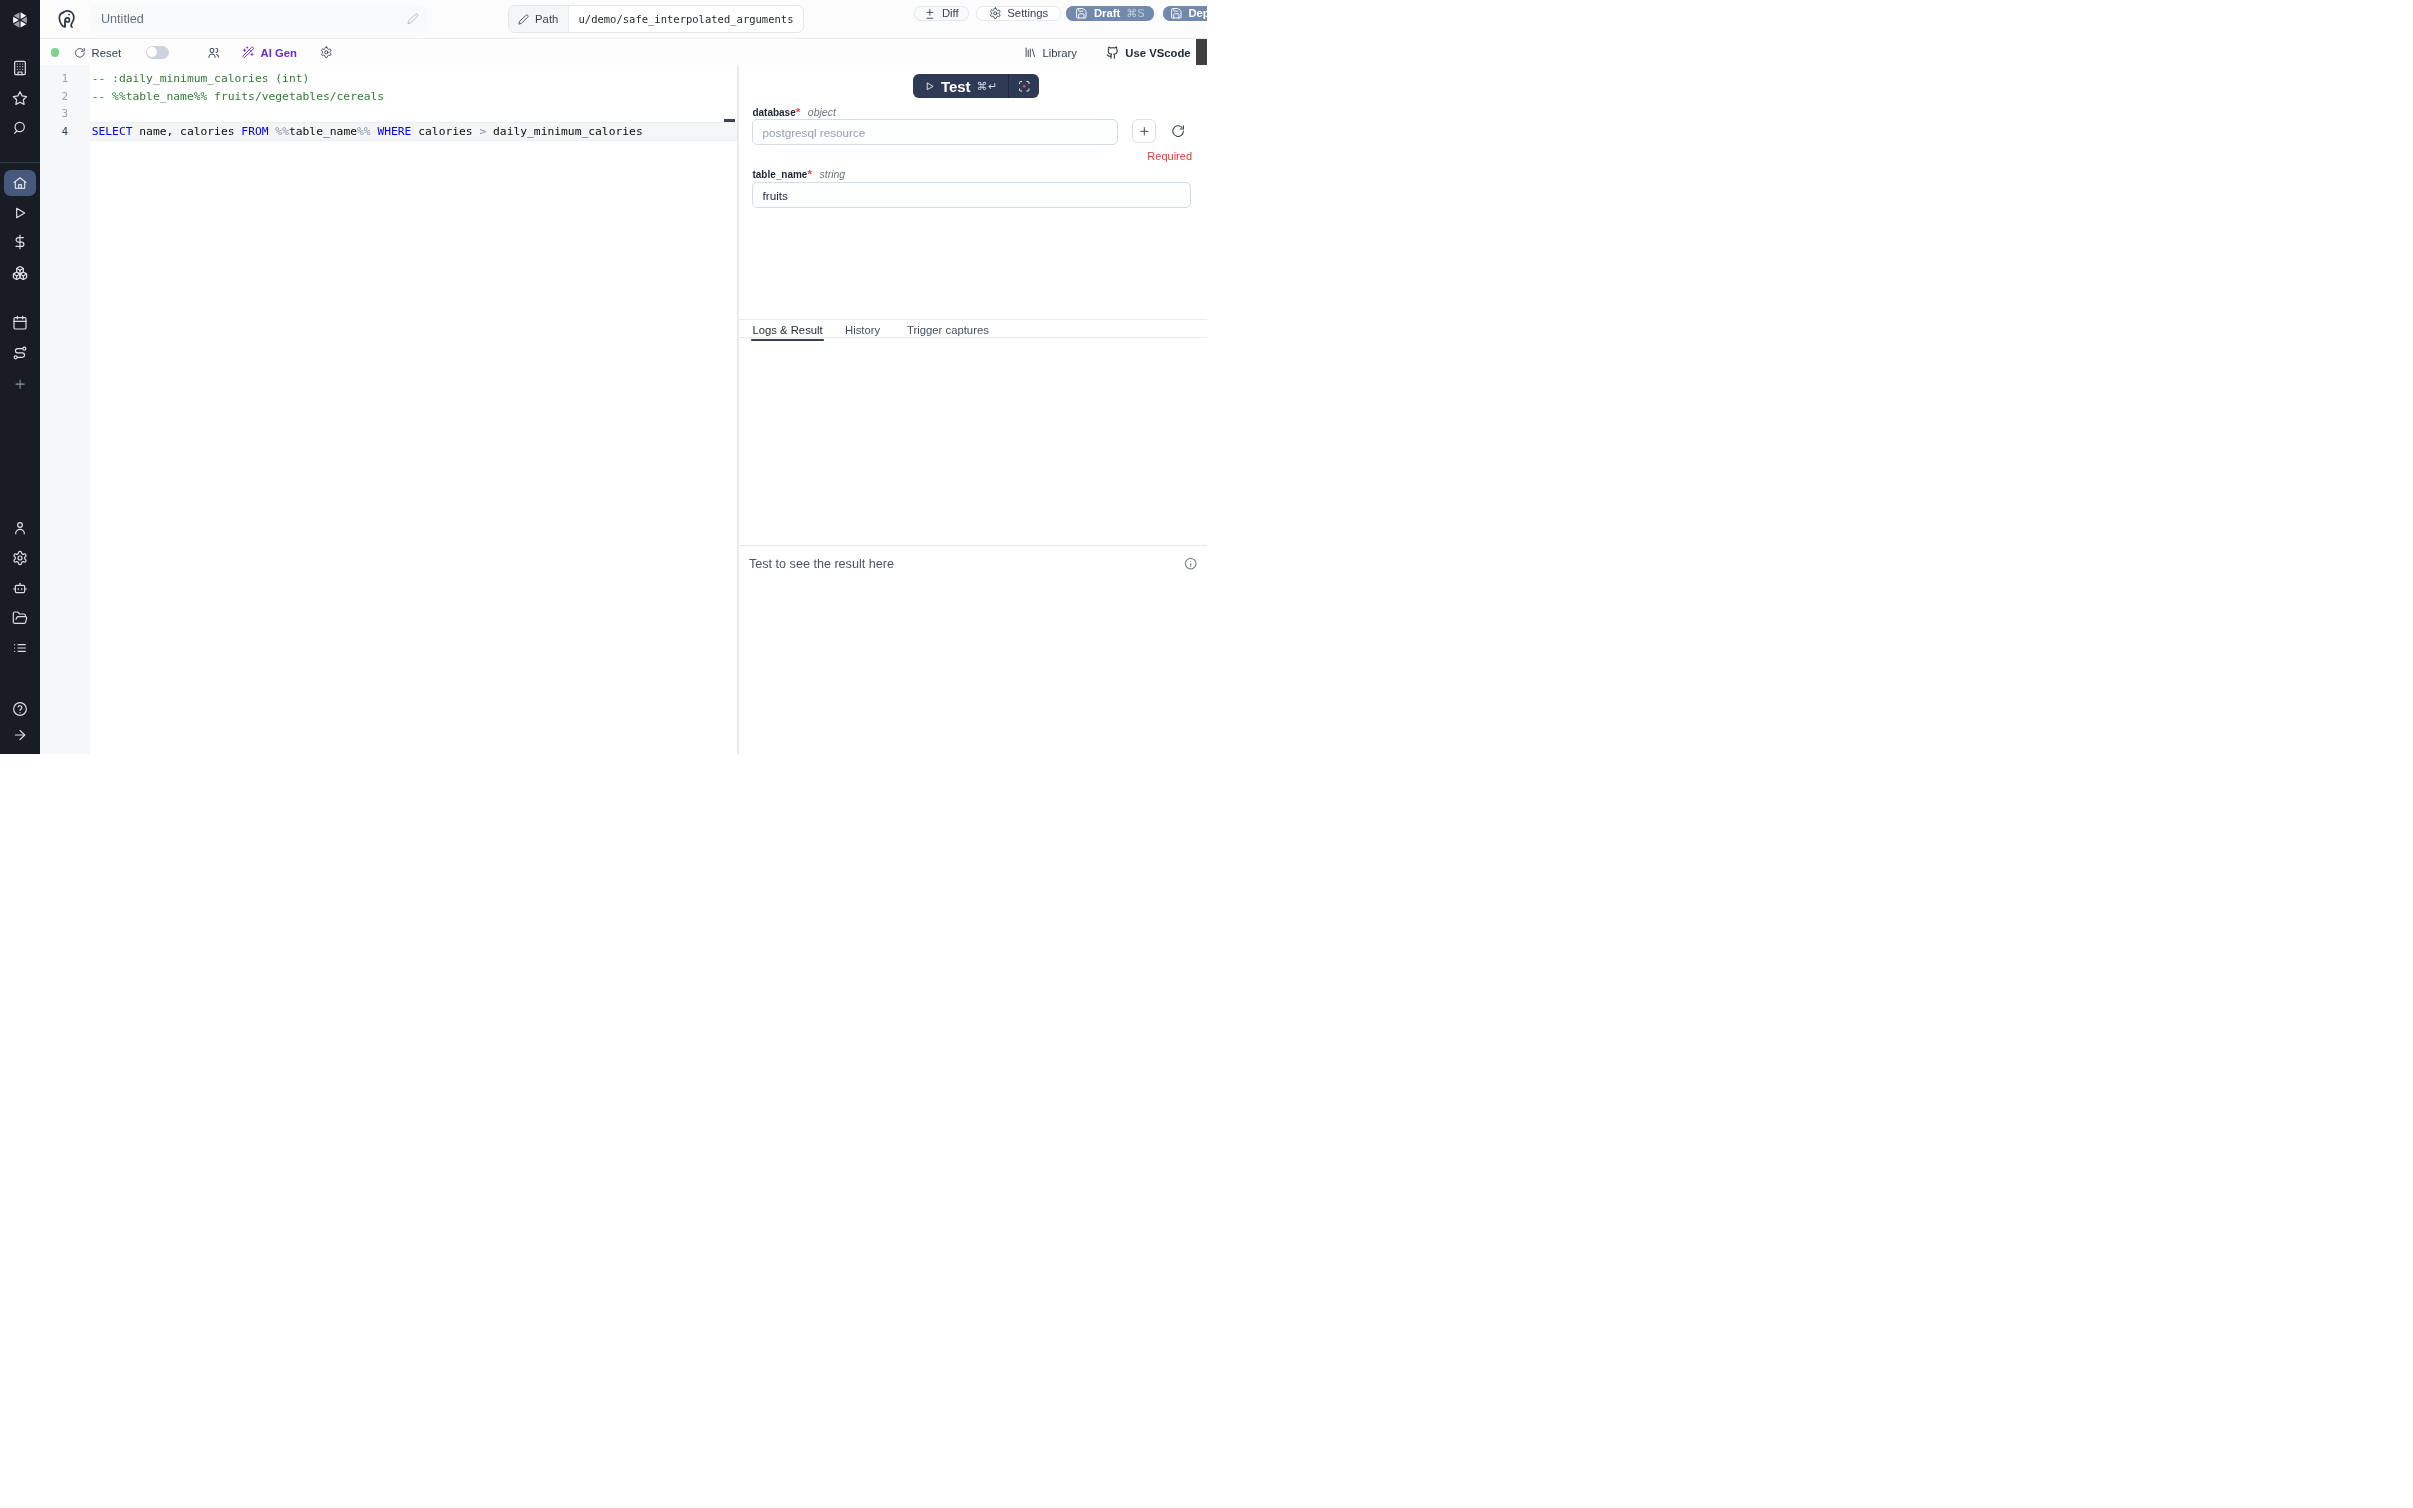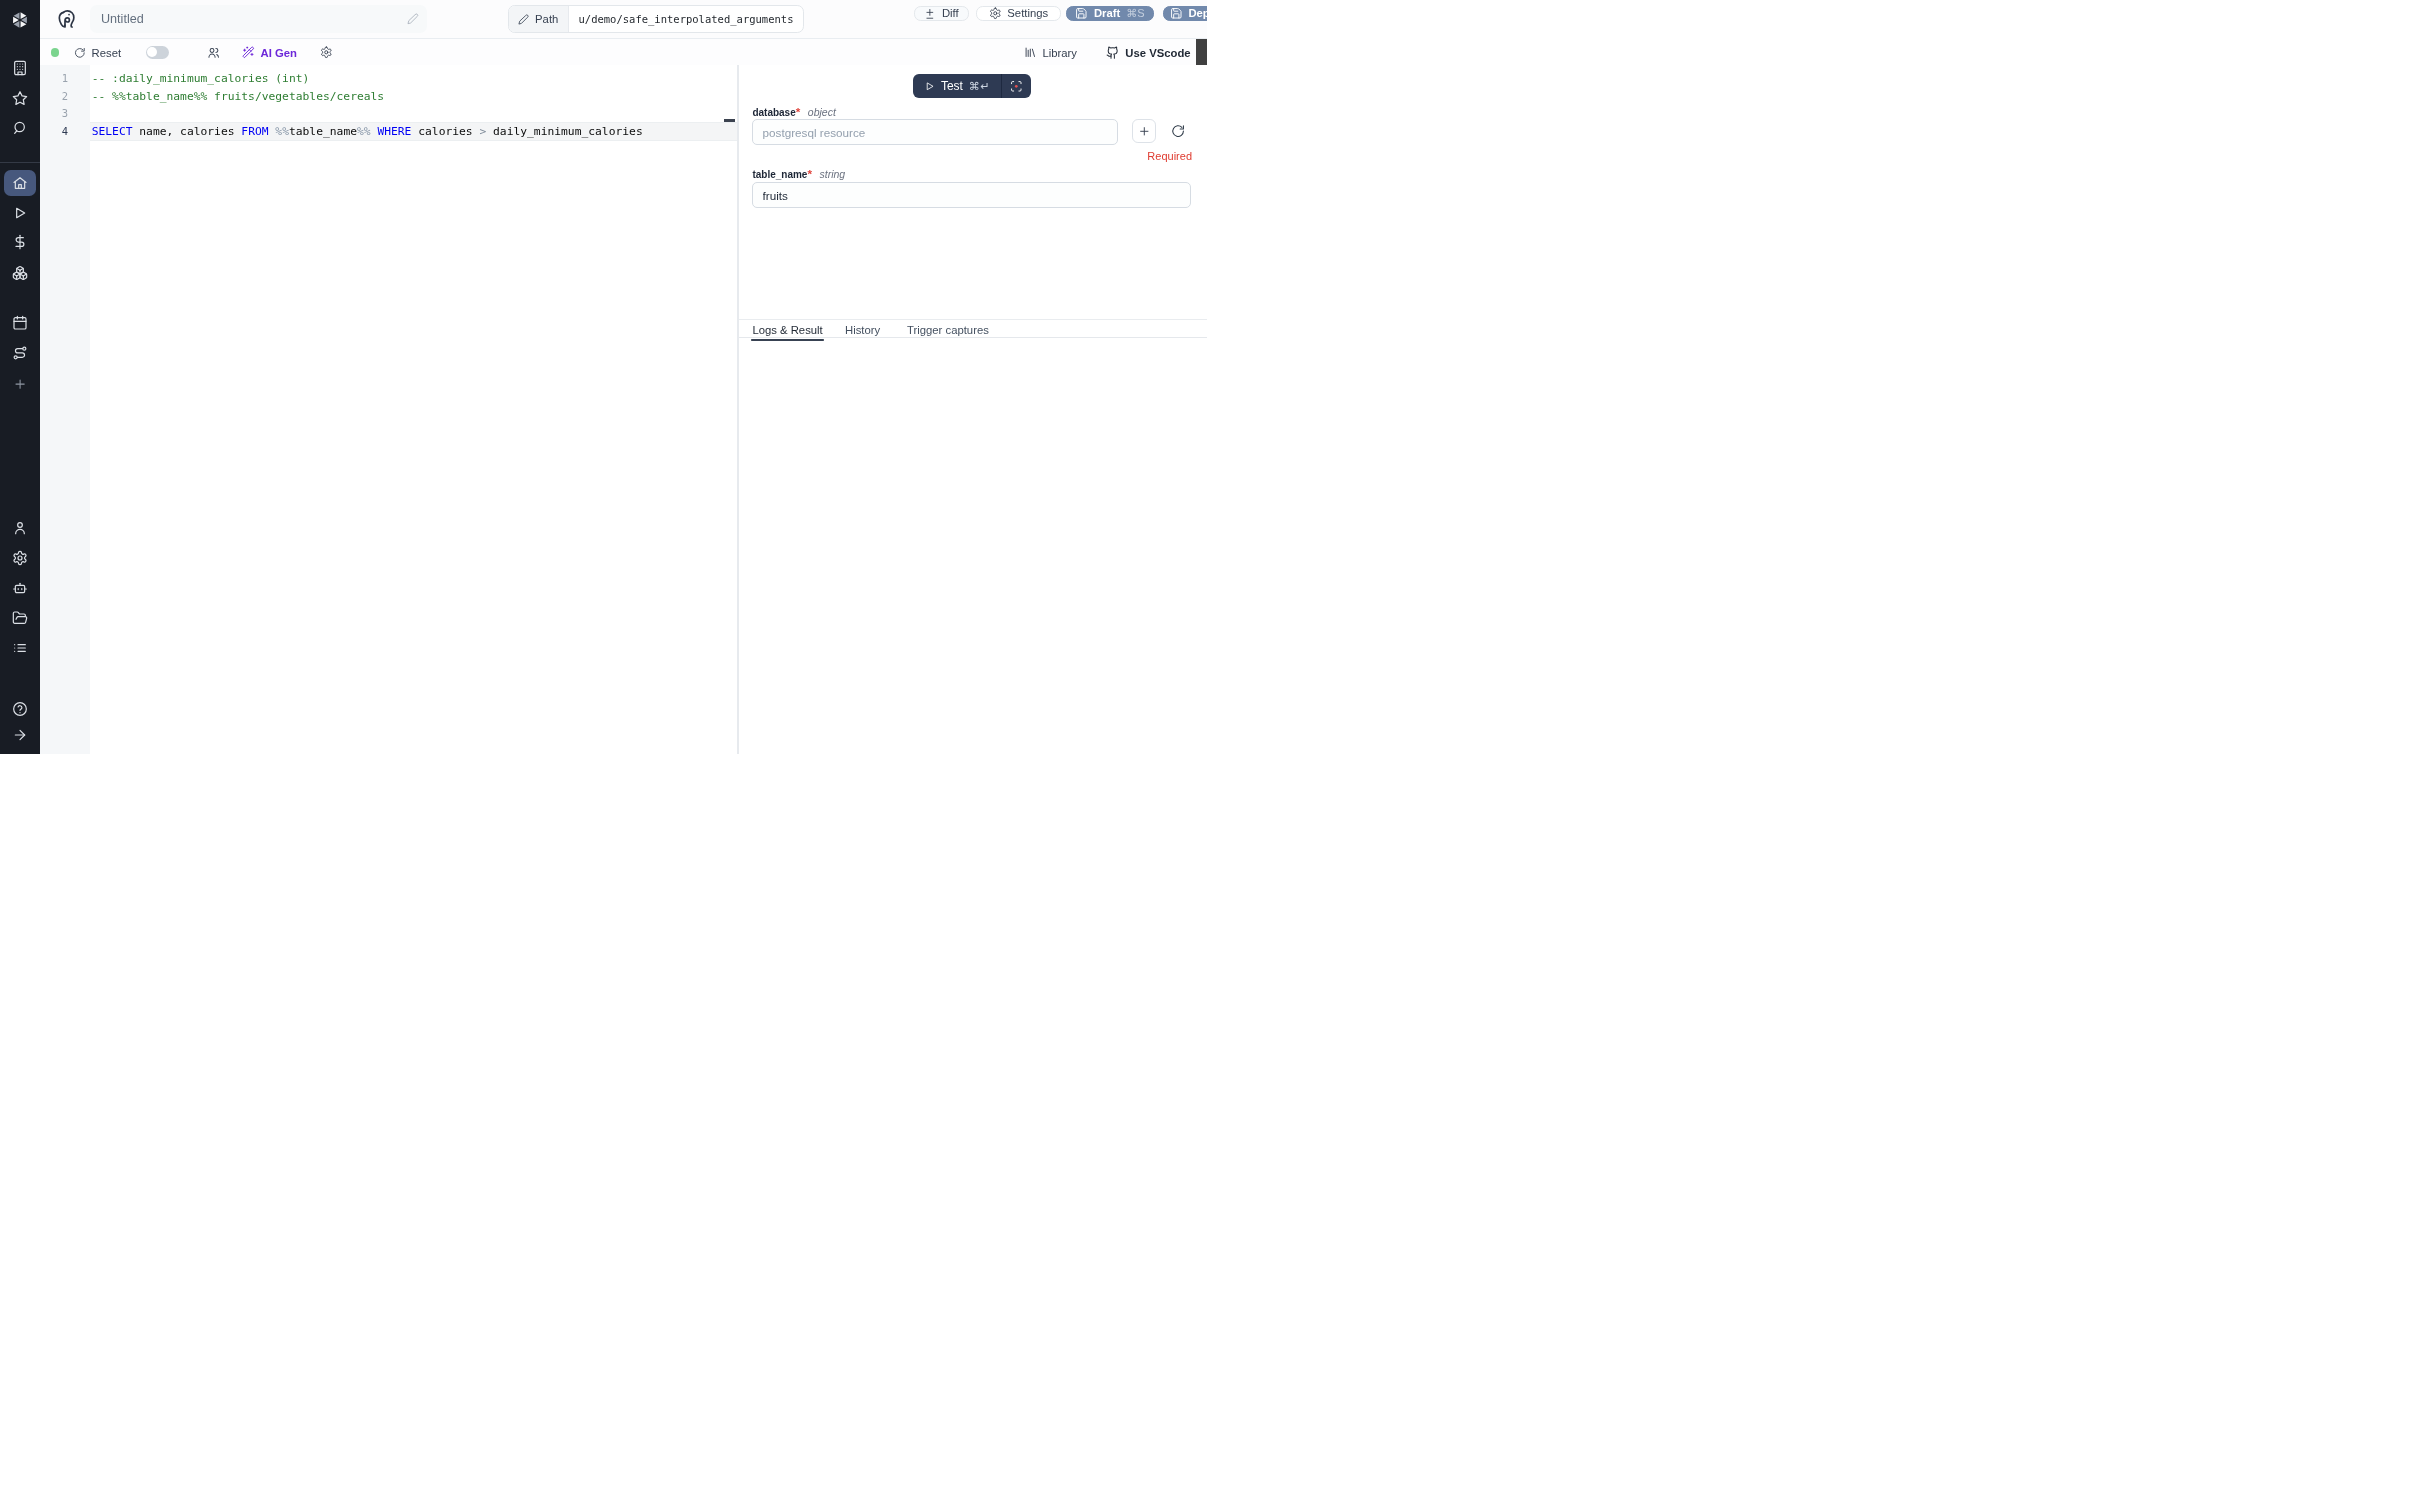--- a/index.html
+++ b/index.html
@@ -56,21 +56,21 @@
   .tok-var { color:#8796a8; }
   .tok-op { color:#7f8b99; }
   .ruler-mark { position:absolute; right:2.5px; top:54px; width:11px; height:3.4px; background:#3c4350; }
 
   .v-split { position:absolute; left:737px; top:65px; width:1.7px; bottom:0; background:#e7eaee; cursor:col-resize; }
 
   
   .panel { position:absolute; left:739px; top:65px; right:0; bottom:0; background:#fff; }
   .test-btn { position:absolute; left:174px; top:9.2px; height:24px; display:flex; align-items:stretch; background:#2e3a53; border-radius:5.9px; color:#fff; cursor:pointer; overflow:hidden; }
   .test-main { display:flex; align-items:center; gap:5.9px; padding:0 10px 0 11px; }
-  .test-label { font-size:12px; font-weight:normal; }
+  .test-label { font-size:15px; font-weight:bold; }
   .test-shortcut { font-size:11px; color:#cdd5e2; letter-spacing:0.8px; }
   .test-sep { width:0.8px; background:#1e2940; }
   .test-capture { display:flex; align-items:center; padding:0 8.4px; cursor:pointer; }
 
   .field-label-row { position:absolute; left:13.4px; display:flex; align-items:baseline; gap:7.5px; }
   .field-label { font-size:10px; font-weight:bold; color:#1d2636; }
   .req-star { color:#e0443c; font-weight:bold; font-size:11.7px; }
   .field-type { font-size:10.5px; font-style:italic; color:#6b7280; }
   .text-input { position:absolute; left:13.4px; height:26px; border:0.8px solid #d6dce3; border-radius:5px; background:#fdfefe; font-size:11.7px; color:#1f2937; padding:0 9.2px; font-family:inherit; outline:none; }
   .text-input::placeholder { color:#94a0ae; }
@@ -411,15 +411,25 @@
     </div>
     <input class="text-input" style="top: 117px; width: 439px;" type="text" value="fruits">
 
     <div class="tabs">
       <span class="tab active" style="left:13.4px">Logs &amp; Result</span>
       <span class="tab" style="left:106px">History</span>
       <span class="tab" style="left:168px">Trigger captures</span>
     </div>
 
 
+    <div class="result-area">
+      <span class="result-hint">Test to see the result here</span>
+      <span class="result-info">
+        <svg class="ic" width="13.4" height="13.4" viewBox="0 0 24 24">
+            <circle cx="12" cy="12" r="9.5"></circle>
+            <path d="M12 16.5v-5"></path>
+            <path d="M12 8h.01"></path>
+          </svg>
+      </span>
+    </div>
   </section>
 </div>
 
 
 </body></html>

